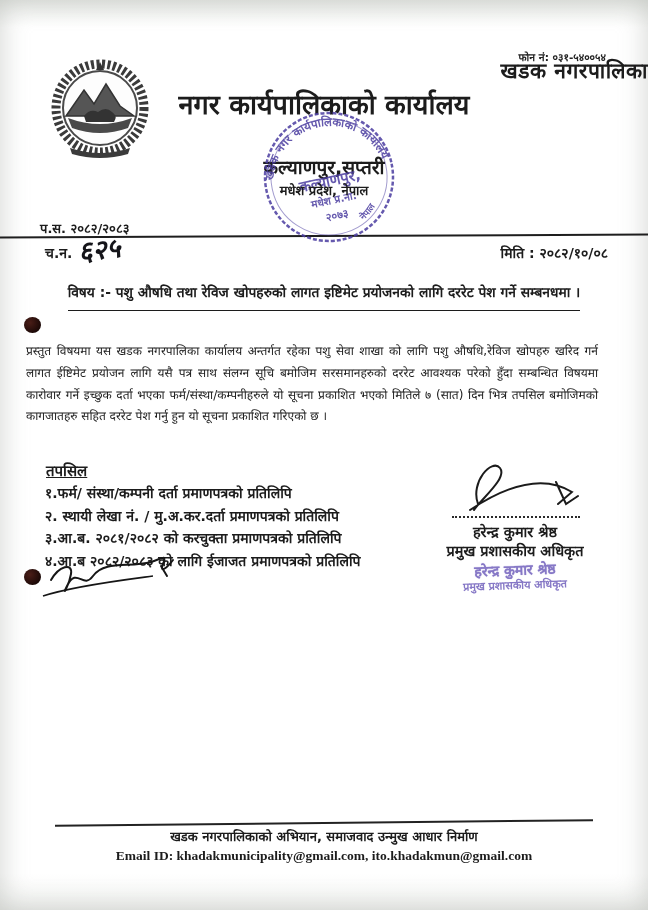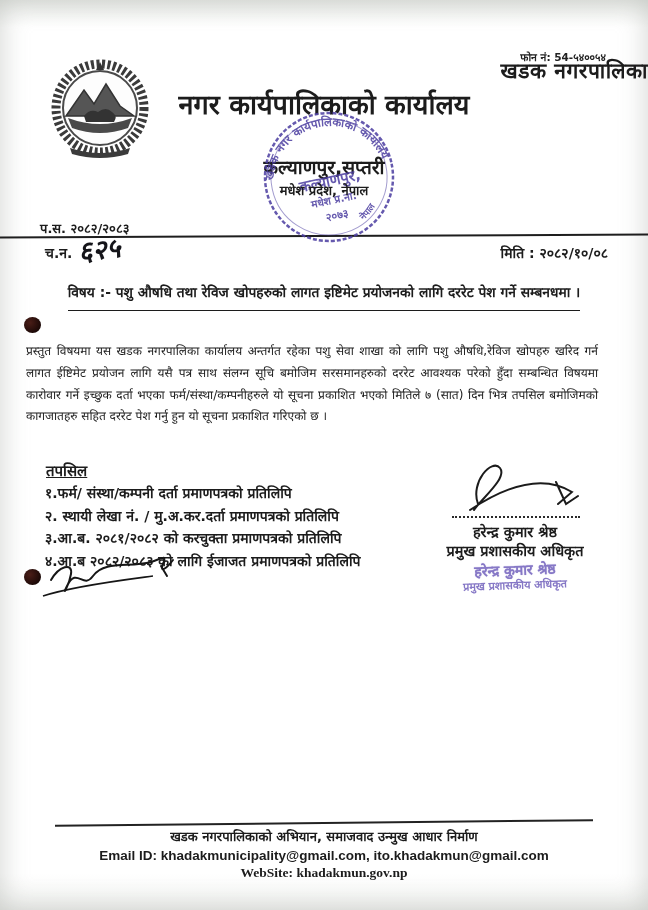--- a/index.html
+++ b/index.html
@@ -46,31 +46,31 @@
   .sig-title{top:540px;left:412px;width:206px;text-align:center;font-size:14.5px;font-weight:bold;}
   .sig-stampname{top:560px;left:420px;width:190px;text-align:center;font-size:14px;
     font-weight:bold;color:#8678c6;transform:rotate(-2deg);text-shadow:0 0 1px #a79ad6;}
   .sig-stamptitle{top:577px;left:420px;width:190px;text-align:center;font-size:11px;
     font-weight:bold;color:#8678c6;transform:rotate(-2deg);}
   .scribble{top:546px;left:33px;width:150px;height:62px;}
   .rule2{top:822px;left:55px;width:538px;height:0;border-top:2px solid #222;
     transform:rotate(-.6deg);}
   .f-slogan{top:827px;font-size:13px;font-weight:bold;}
   .f-email{top:848px;font-size:13.5px;font-weight:bold;
-    font-family:Liberation Sans, sans-serif;}
+    font-family:Liberation Serif, serif;}
   .f-web{top:865px;font-size:13.5px;font-weight:bold;
     font-family:"Liberation Serif","DejaVu Serif",serif;}
   .stamp text{fill:#4b3da0;font-weight:bold;font-family:"DejaVu Sans",sans-serif;}
 </style>
 </head>
 <body>
 
 <div class="scan">
 
-  <div class="abs phone">फोन नं: 54-५४००५४</div>
+  <div class="abs phone">फोन नं: ०३१-५४००५४</div>
 
   <svg class="abs logo" viewBox="0 0 112 108">
     <circle cx="56" cy="52" r="44" fill="none" stroke="#3b3b3b" stroke-width="9" stroke-dasharray="3 2.5"></circle>
     <circle cx="56" cy="52" r="37" fill="#fdfdfd" stroke="#4a4a4a" stroke-width="2"></circle>
     <path d="M22 60 L40 34 L50 48 L62 28 L76 50 L90 60 Z" fill="#555" stroke="#333" stroke-width="1.5"></path>
     <path d="M24 62 Q56 74 88 62 L84 72 Q56 82 28 72 Z" fill="#4a4a4a"></path>
     <path d="M40 60 q6 -8 14 -4 q8 -6 14 0 q6 4 2 10 l-28 0 z" fill="#333"></path>
     <path d="M52 14 l4 -8 l4 8 z" fill="#333"></path>
     <path d="M26 92 Q56 102 86 92 L84 98 Q56 106 28 98 Z" fill="#3b3b3b"></path>
   </svg>
@@ -125,15 +125,14 @@
   <div class="abs sig-stamptitle">प्रमुख प्रशासकीय अधिकृत</div>
 
   <svg class="abs scribble" viewBox="0 0 150 62">
     <path d="M18 34 C26 20 40 16 38 28 C36 40 28 52 34 40 C44 20 50 44 60 30 C72 14 96 22 118 16 C130 12 134 8 130 18 C126 28 134 22 140 14 M128 20 l6 10" fill="none" stroke="#161616" stroke-width="2" stroke-linecap="round"></path>
     <path d="M10 50 C40 40 90 34 120 30" fill="none" stroke="#161616" stroke-width="1.6"></path>
   </svg>
 
   <div class="abs rule2"></div>
   <div class="abs center f-slogan">खडक नगरपालिकाको अभियान, समाजवाद उन्मुख आधार निर्माण</div>
   <div class="abs center f-email">Email ID:  khadakmunicipality@gmail.com, ito.khadakmun@gmail.com</div>
-  <div class="abs center f-web">WebSite: khadakmun.gov.np</div>
 
 </div>
 
 </body></html>

